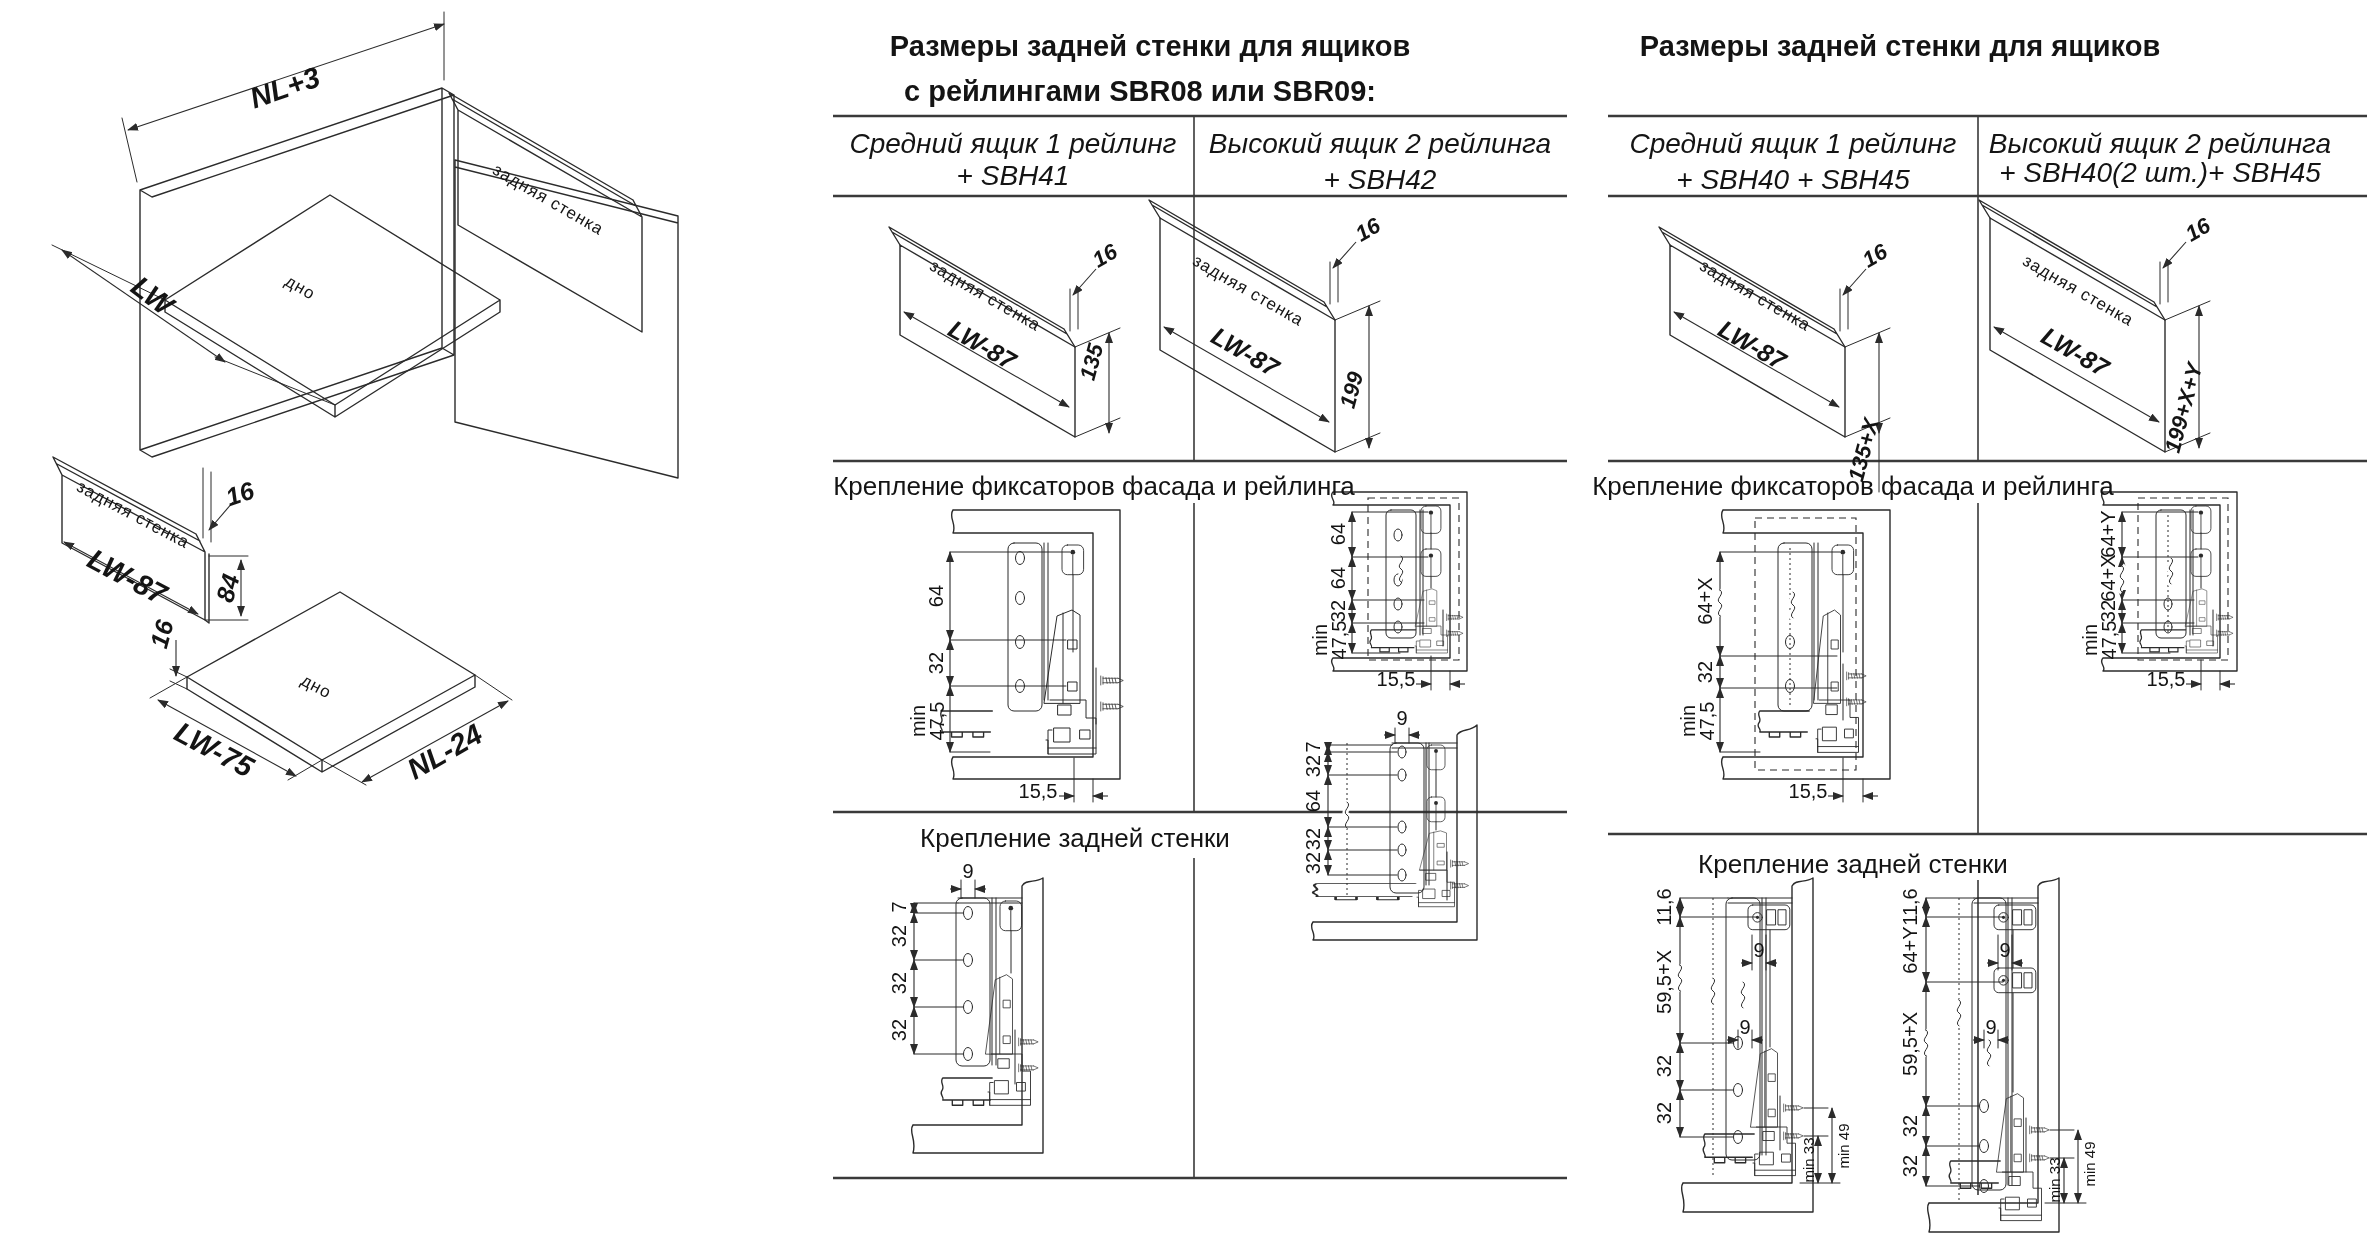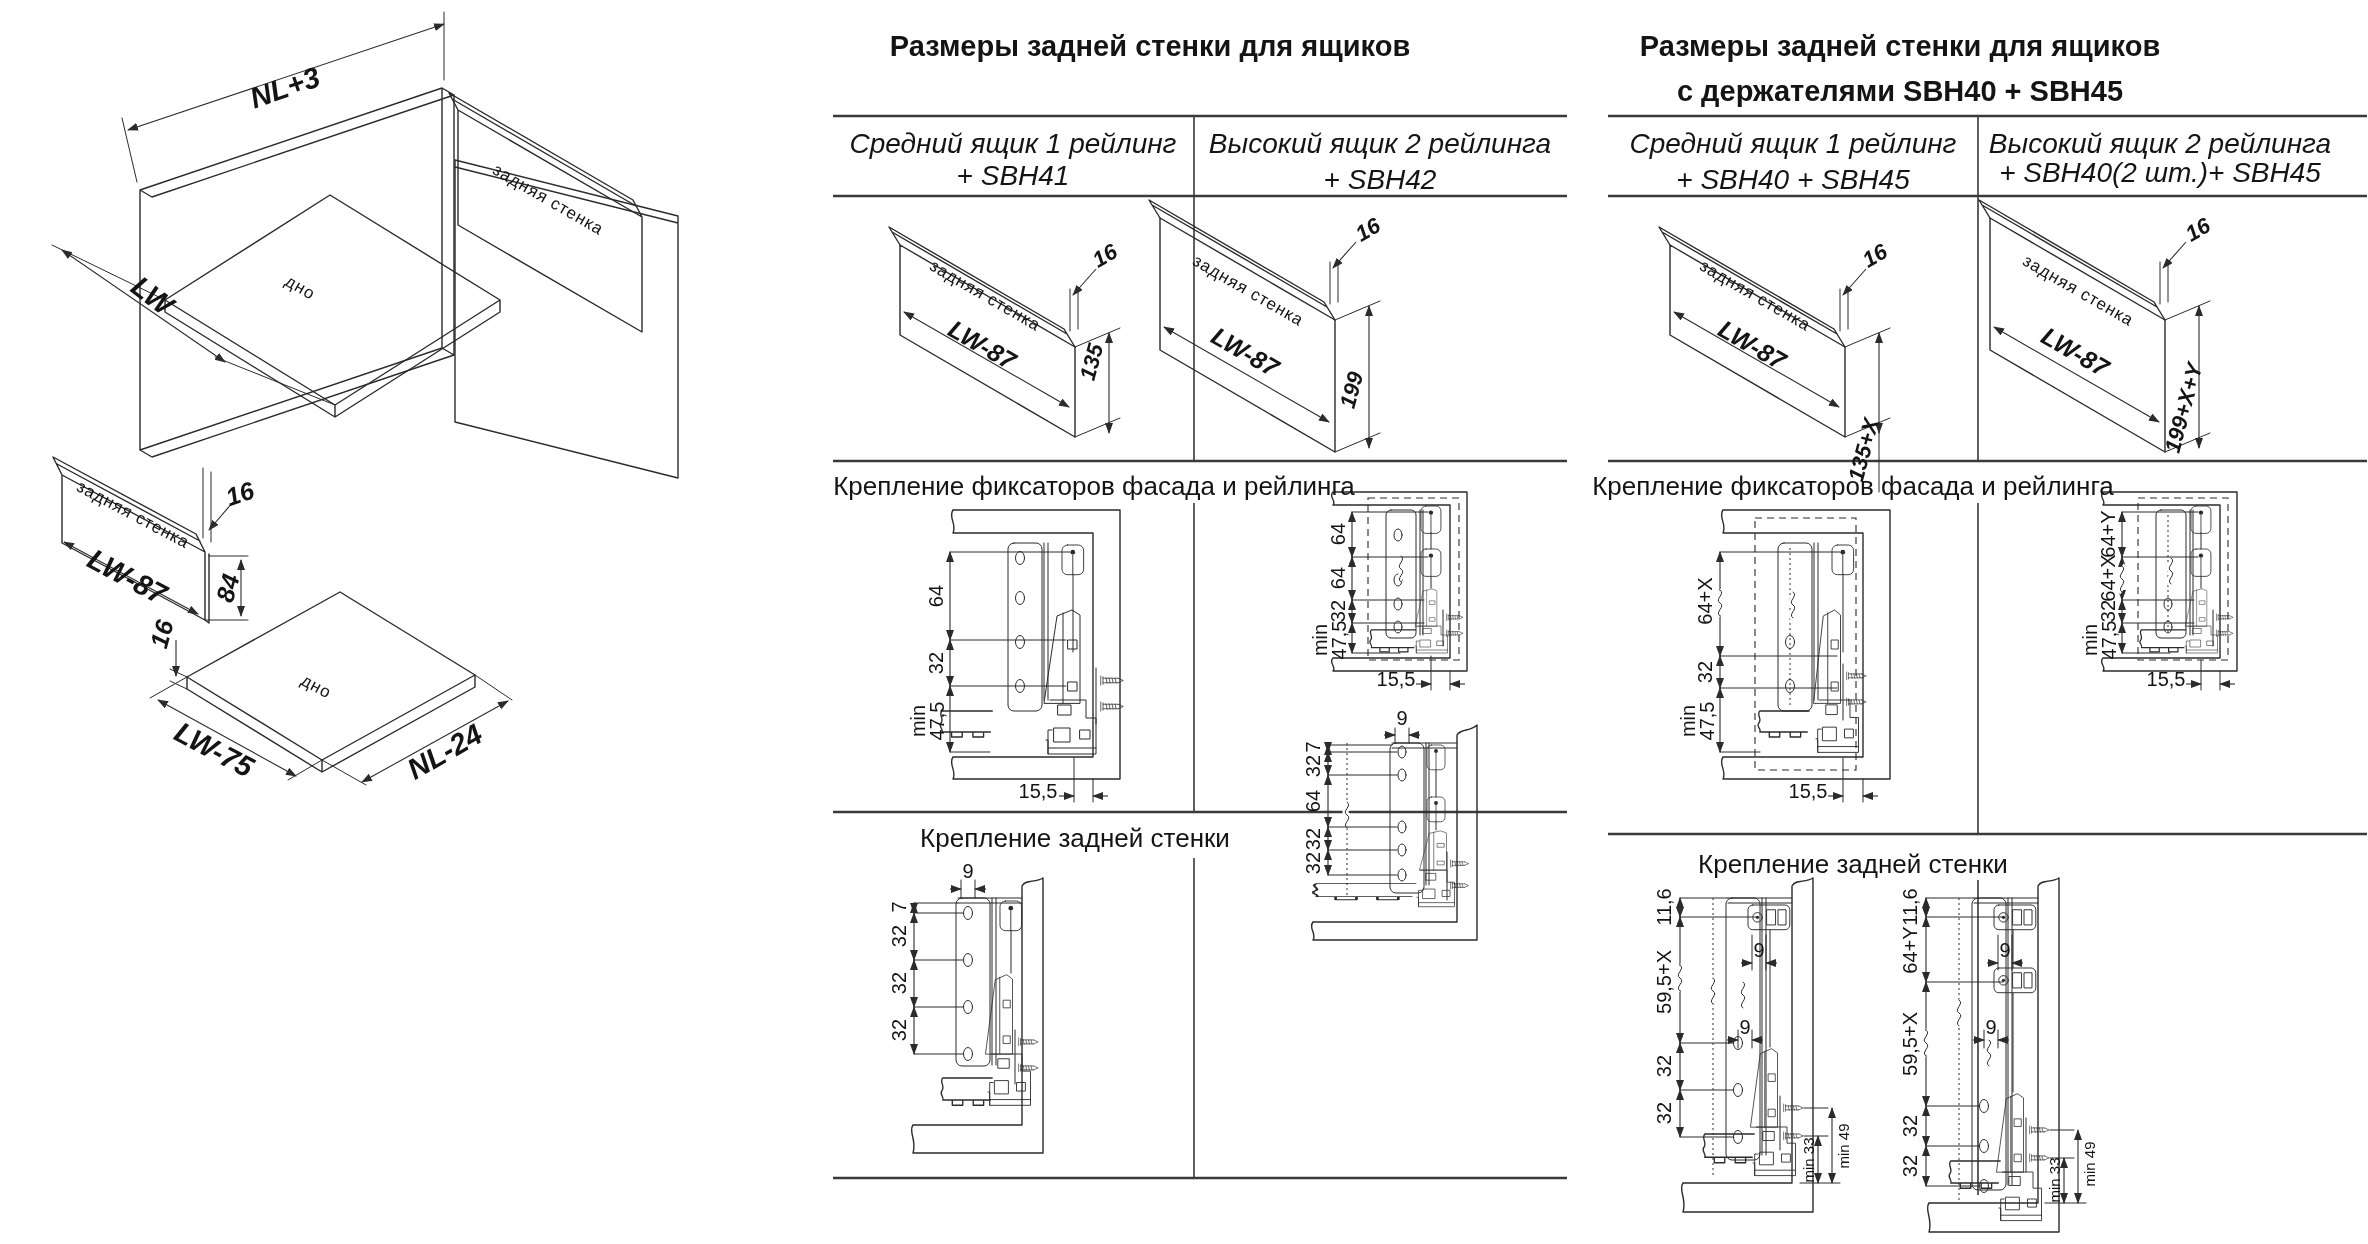--- a/index.html
+++ b/index.html
@@ -402,20 +402,21 @@
 <span class="lb t-pan r28" style="left:133px;top:515px">задняя стенка</span>
 <span class="lb t-iso r28" style="left:127px;top:577px">LW-87</span>
 <span class="lb t-iso2 rn75" style="left:228px;top:588px">84</span>
 <span class="lb t-iso2 rn19" style="left:240px;top:494px">16</span>
 <span class="lb t-pan r28" style="left:316px;top:687px">дно</span>
 <span class="lb t-iso r28" style="left:214px;top:750px">LW-75</span>
 <span class="lb t-iso rn30" style="left:445px;top:752px">NL-24</span>
 <span class="lb t-iso2 rn75" style="left:162px;top:634px">16</span>
 
 <span class="lb t-title" style="left:1150px;top:46px">Размеры задней стенки для ящиков</span>
+<span class="lb t-title" style="left:1140px;top:91px">с рейлингами SBR08 или SBR09:</span>
 <span class="lb t-hdr" style="left:1013px;top:144px">Средний ящик 1 рейлинг</span>
 <span class="lb t-hdr" style="left:1013px;top:176px">+ SBH41</span>
 <span class="lb t-hdr" style="left:1380px;top:144px">Высокий ящик 2 рейлинга</span>
 <span class="lb t-hdr" style="left:1380px;top:180px">+ SBH42</span>
 
 <span class="lb t-pan r30" style="left:985px;top:296px">задняя стенка</span>
 <span class="lb t-iso2 r30" style="left:982px;top:345px">LW-87</span>
 <span class="lb t-iso3 rn30" style="left:1105px;top:256px">16</span>
 <span class="lb t-iso3 rn75" style="left:1092px;top:362px">135</span>
 <span class="lb t-pan r30" style="left:1248px;top:291px">задняя стенка</span>
@@ -443,21 +444,20 @@
 <span class="lb t-dim rn90" style="left:899px;top:983px">32</span>
 <span class="lb t-dim rn90" style="left:899px;top:1030px">32</span>
 <span class="lb t-dim" style="left:1402px;top:718px">9</span>
 <span class="lb t-dim rn90" style="left:1313px;top:747px">7</span>
 <span class="lb t-dim rn90" style="left:1313px;top:766px">32</span>
 <span class="lb t-dim rn90" style="left:1313px;top:801px">64</span>
 <span class="lb t-dim rn90" style="left:1313px;top:839px">32</span>
 <span class="lb t-dim rn90" style="left:1313px;top:863px">32</span>
 
 <span class="lb t-title" style="left:1900px;top:46px">Размеры задней стенки для ящиков</span>
-<span class="lb t-title" style="left:1900px;top:91px">с держателями SBH40 + SBH45</span>
 <span class="lb t-hdr" style="left:1793px;top:144px">Средний ящик 1 рейлинг</span>
 <span class="lb t-hdr" style="left:1793px;top:180px">+ SBH40 + SBH45</span>
 <span class="lb t-hdr" style="left:2160px;top:144px">Высокий ящик 2 рейлинга</span>
 <span class="lb t-hdr" style="left:2160px;top:173px">+ SBH40(2 шт.)+ SBH45</span>
 
 <span class="lb t-pan r30" style="left:1755px;top:296px">задняя стенка</span>
 <span class="lb t-iso2 r30" style="left:1752px;top:345px">LW-87</span>
 <span class="lb t-iso3 rn30" style="left:1875px;top:256px">16</span>
 <span class="lb t-iso3 rn75" style="left:1864px;top:450px">135+X</span>
 <span class="lb t-pan r30" style="left:2078px;top:291px">задняя стенка</span>

